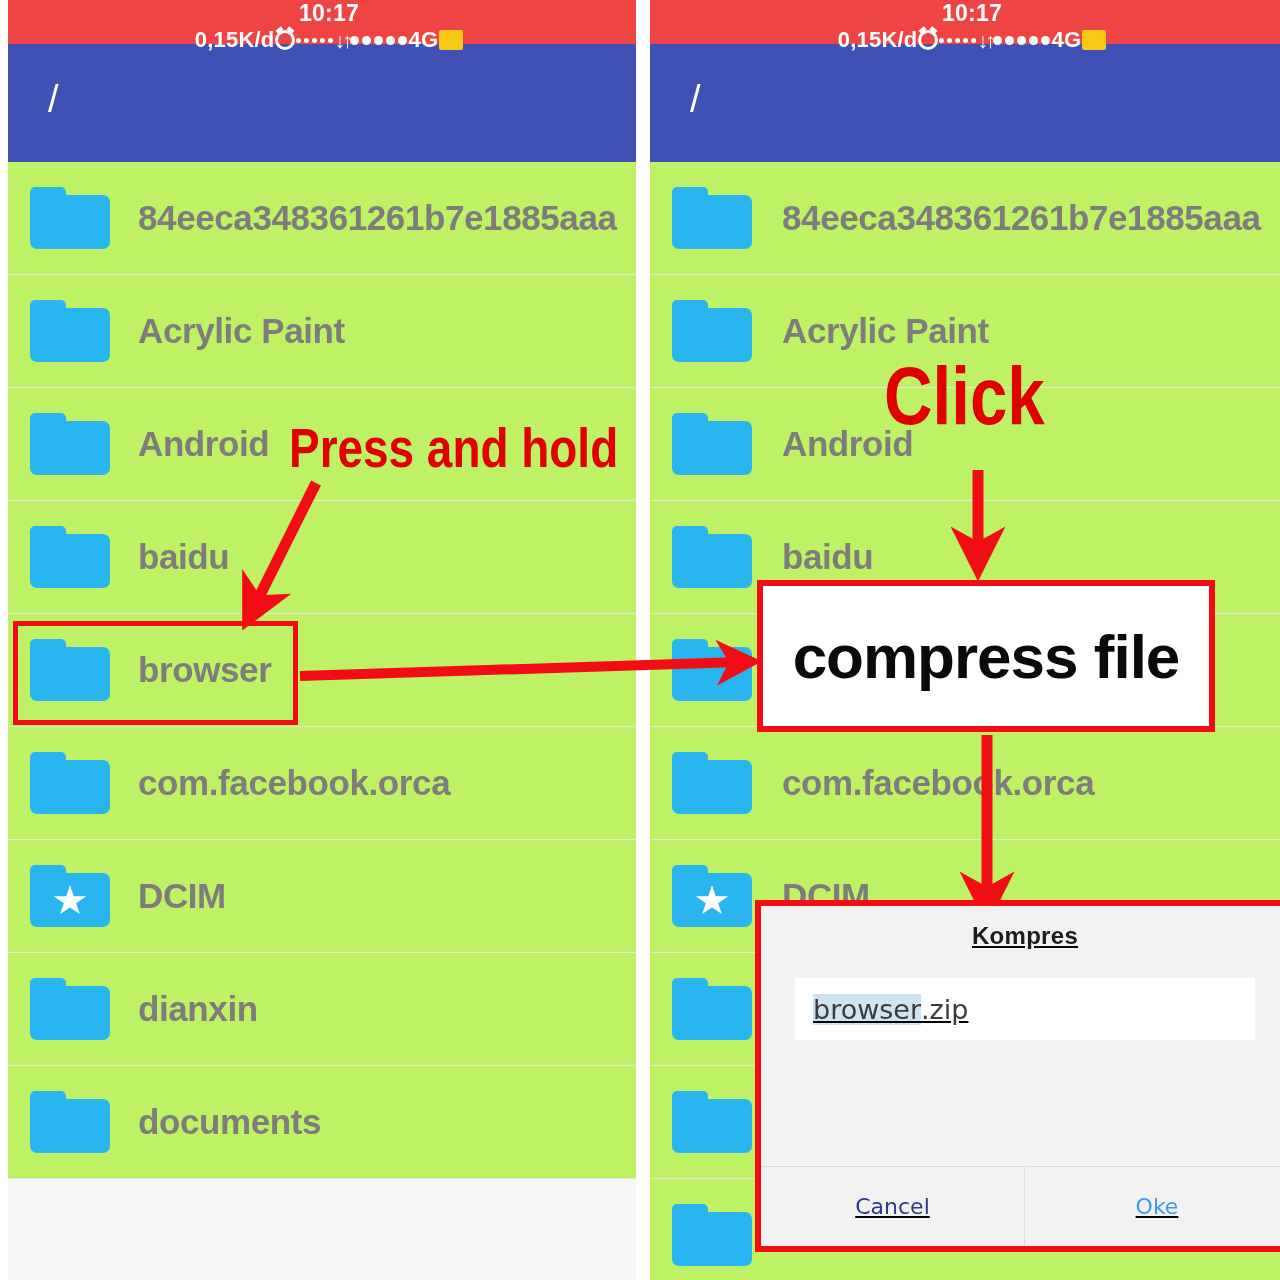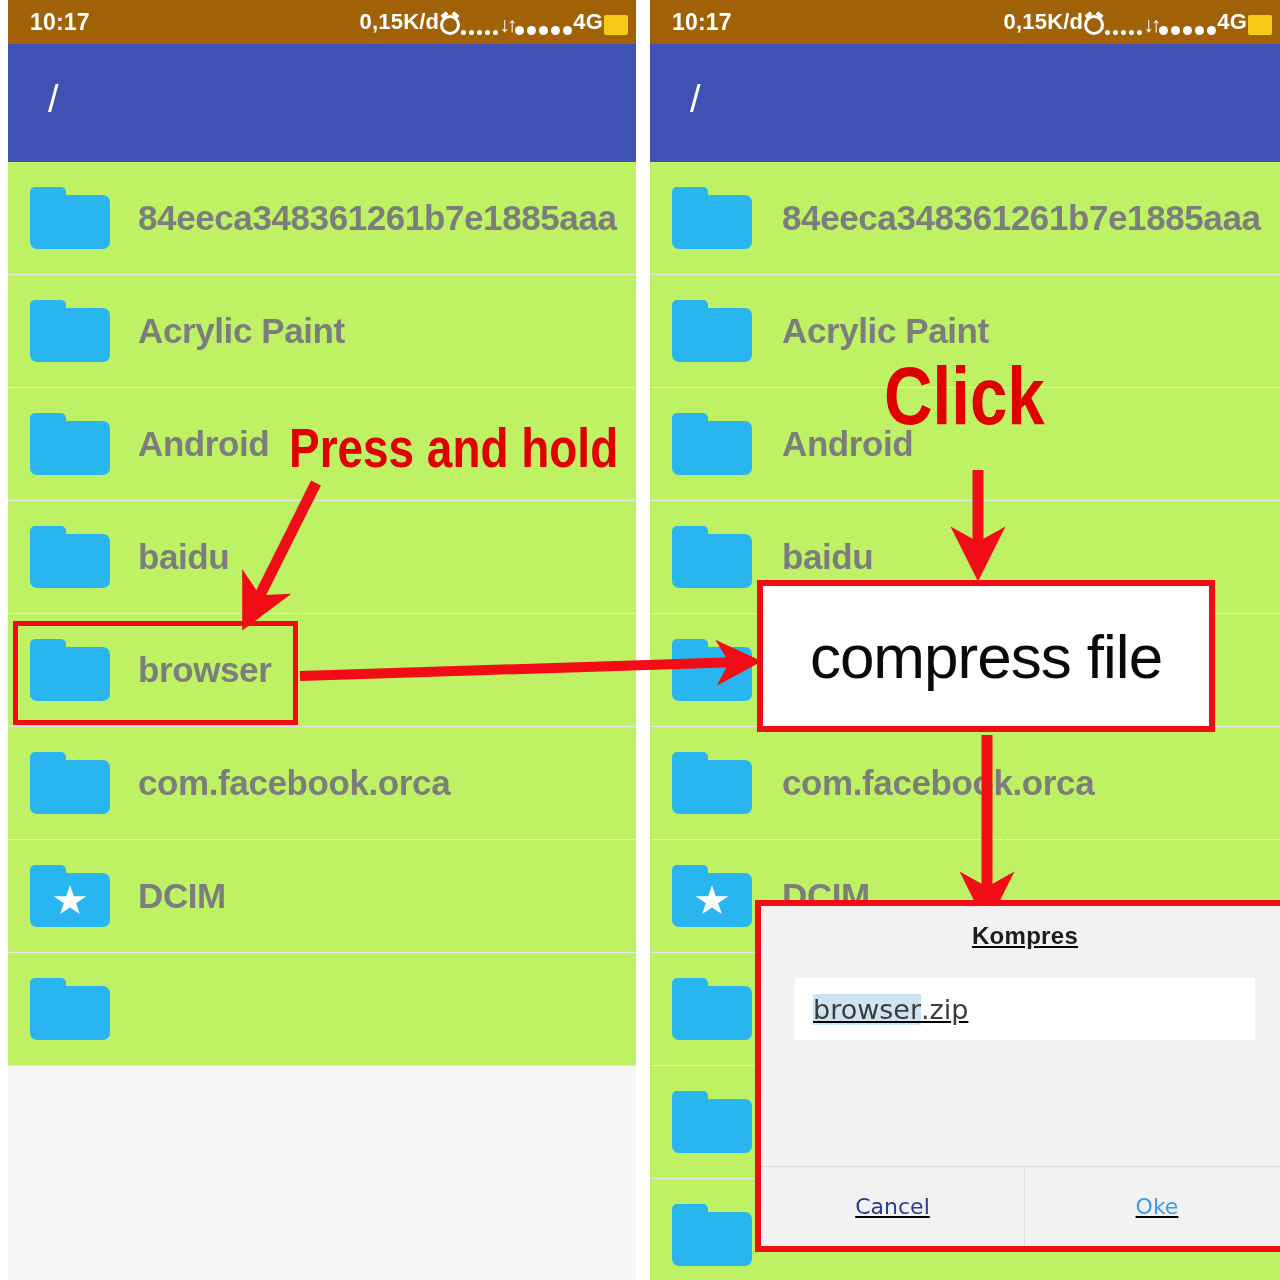--- a/index.html
+++ b/index.html
@@ -28,34 +28,35 @@
     height: 1280px;
     background: #f7f7f7;
     overflow: hidden;
   }
   .panel-left  { left: 8px;   width: 628px; }
   .panel-right { left: 650px; width: 630px; }
 
   
   .statusbar {
     height: 44px;
-    background: #a16207;
+    background: #ef4444;
     display: flex;
     align-items: center;
     padding: 0 8px 0 22px;
     color: #ffffff;
     font-size: 23px;
     font-weight: bold;
     letter-spacing: .2px;
+    flex-direction: column;
   }
   .sb-time { flex: 0 0 auto; }
   .sb-spacer { flex: 1 1 auto; }
   .sb-right {
     display: flex;
-    align-items: flex-end;
+    align-items: center;
     gap: 1px;
     flex: 0 0 auto;
   }
   .sb-rate { font-size: 22px; font-weight: bold; }
   .alarm-ic {
     position: relative;
     width: 20px; height: 20px;
     border: 3px solid #ffffff;
     border-radius: 50%;
     display: inline-block;
@@ -164,21 +165,21 @@
   .callout-box {
     position: absolute;
     background: #ffffff;
     border: 6px solid #f20d16;
     display: flex;
     align-items: center;
     justify-content: center;
   }
   .callout-box span {
     font-size: 62px;
-    font-weight: normal;
+    font-weight: bold;
     color: #0a0a0a;
     letter-spacing: -1px;
     white-space: nowrap;
   }
   svg.anno-svg {
     position: absolute;
     overflow: visible;
     pointer-events: none;
   }
 
@@ -320,20 +321,28 @@
             <span class="body"></span>
             <span class="star"></span>
           </span>
         <span class="row-name">DCIM</span>
       </div>
       <div class="row">
         <span class="folder">
             <span class="tab"></span>
             <span class="body"></span>
           </span>
+        <span class="row-name">dianxin</span>
+      </div>
+      <div class="row">
+        <span class="folder">
+            <span class="tab"></span>
+            <span class="body"></span>
+          </span>
+        <span class="row-name">documents</span>
       </div>
     </div>
   </div>
 
   <div class="panel panel-right">
 
     <div class="statusbar">
       <span class="sb-time">10:17</span>
       <span class="sb-spacer"></span>
       <span class="sb-right">

